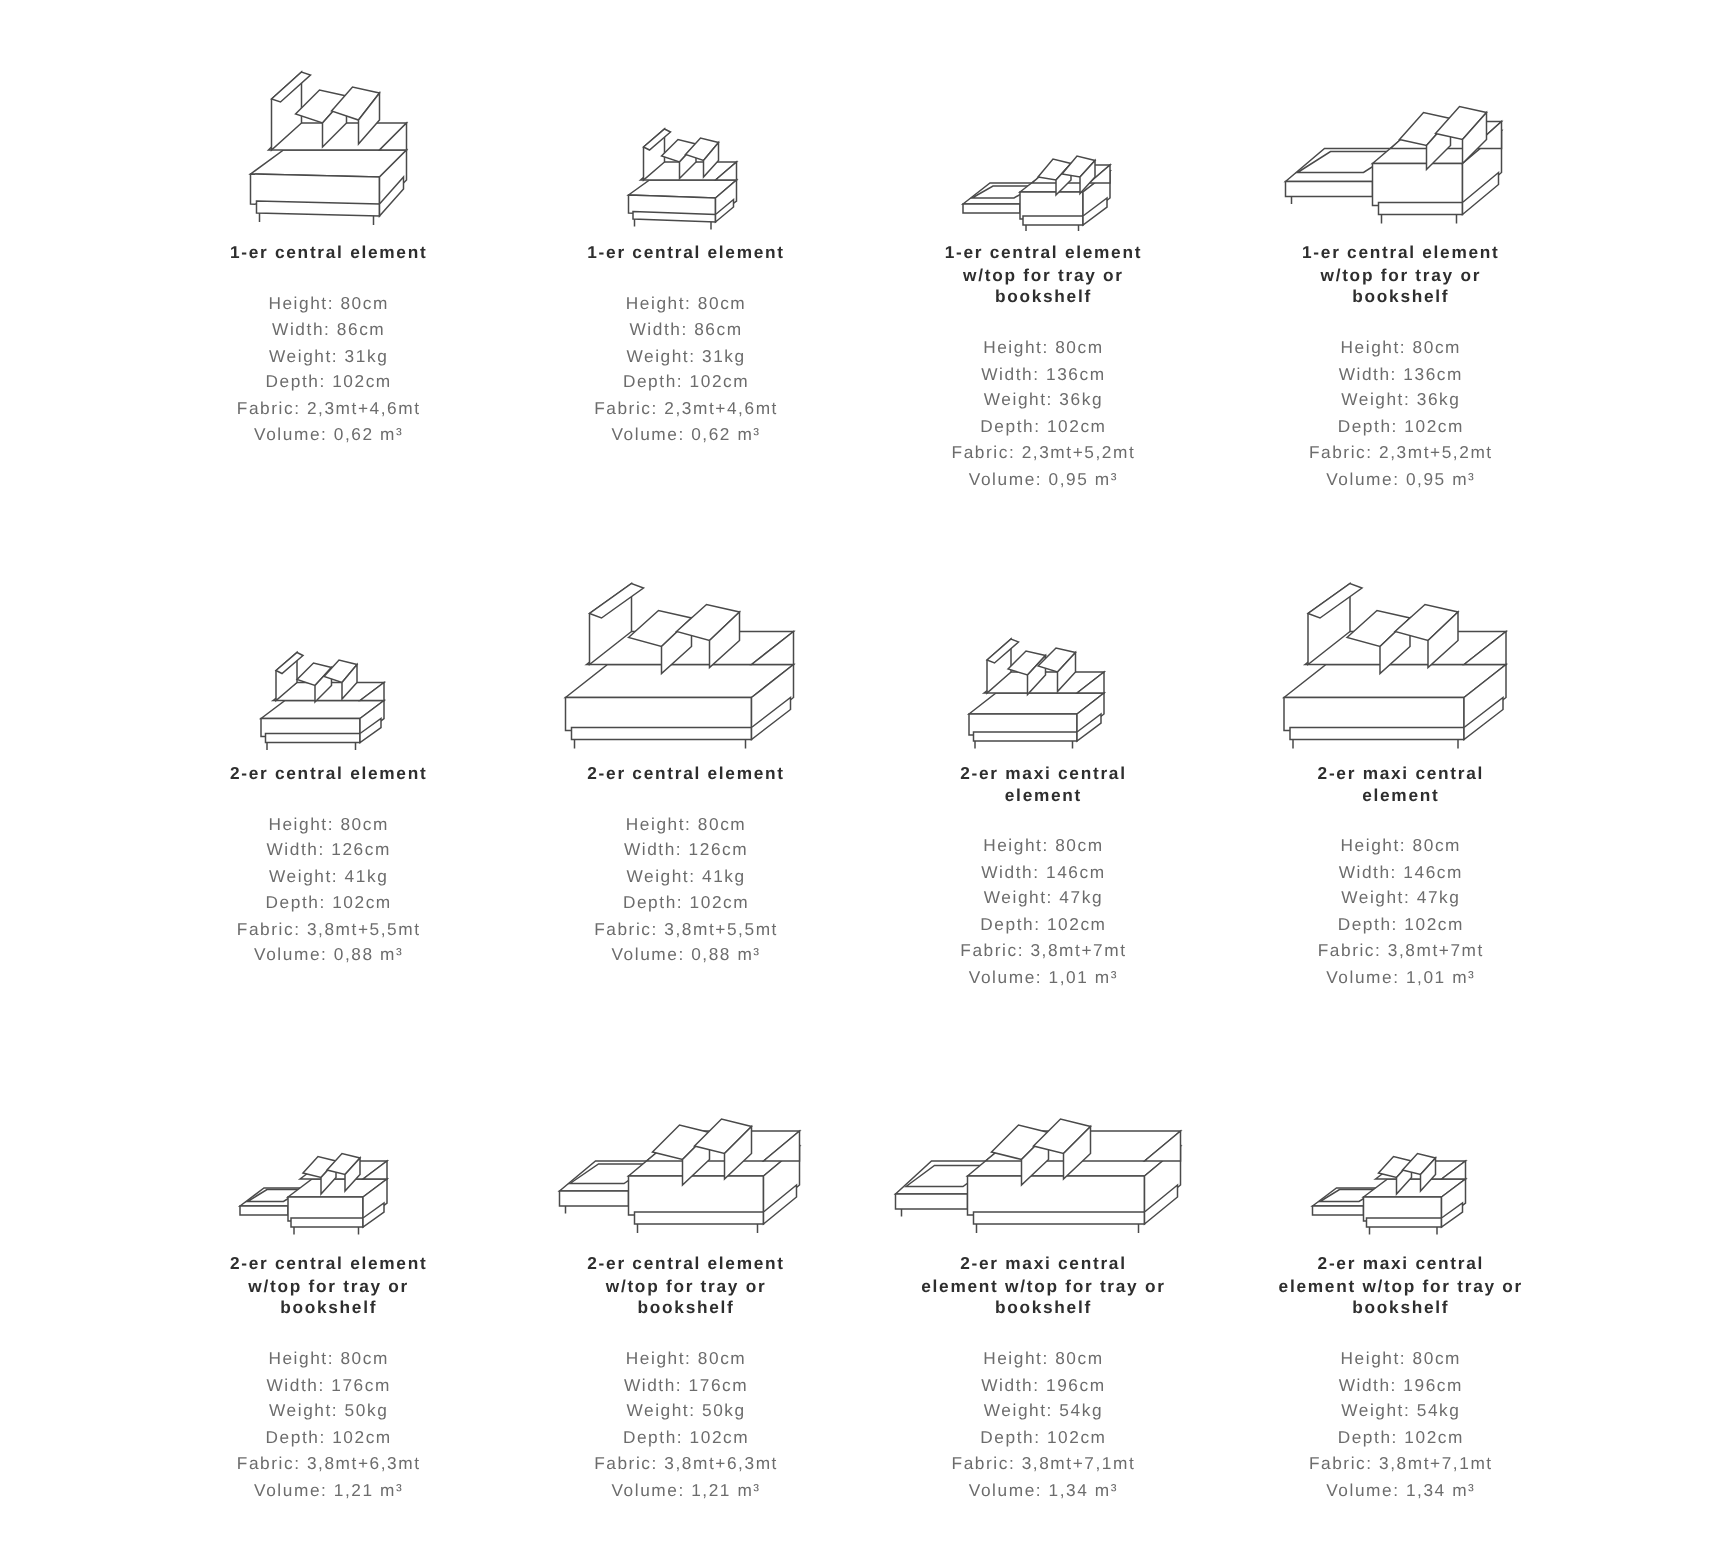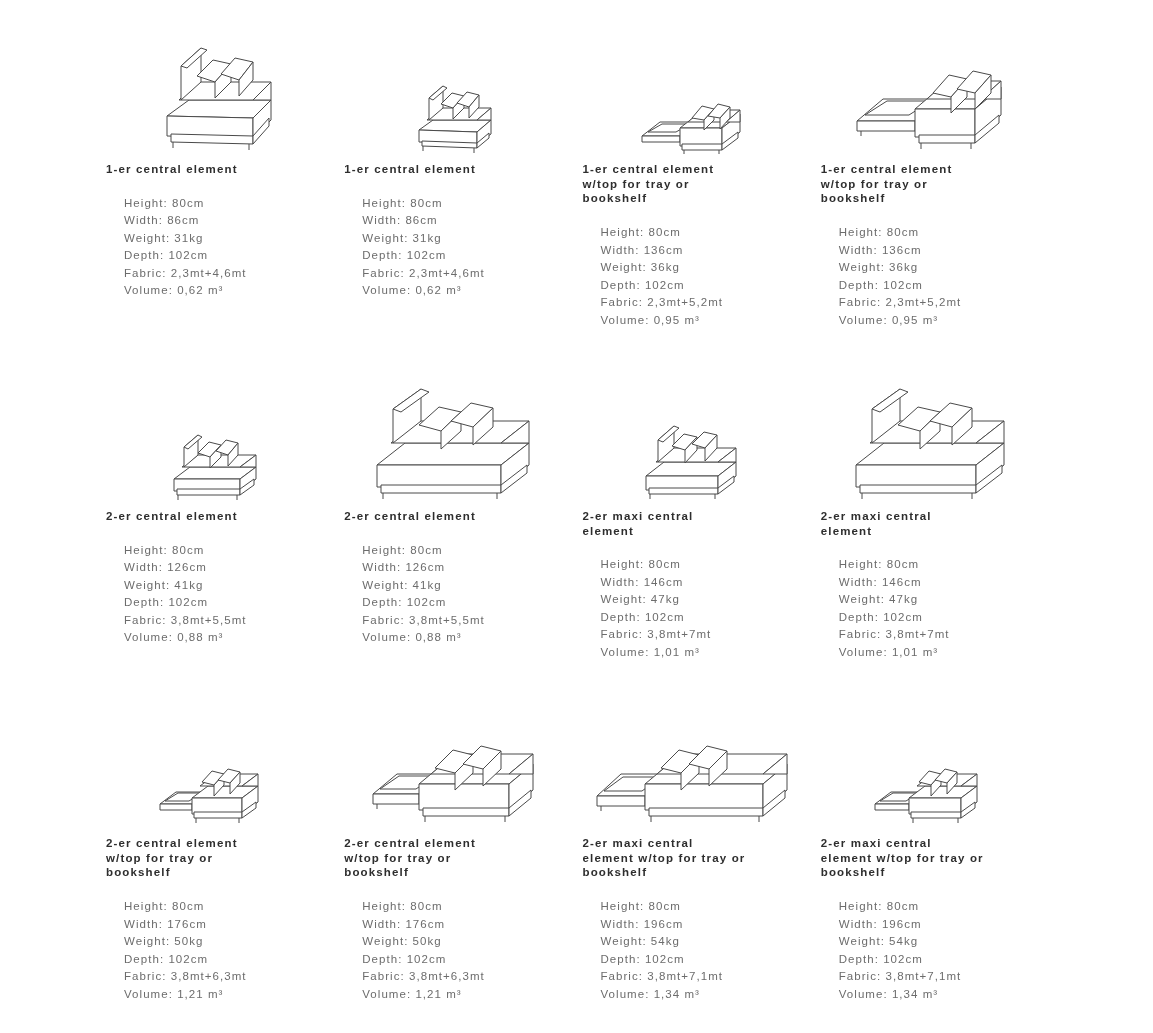--- a/index.html
+++ b/index.html
@@ -13,20 +13,21 @@
     font-family: "Liberation Sans", sans-serif;
     color: #3a3a3a;
     overflow: hidden;
   }
   .sheet {
     position: relative;
     width: 1153px;
     height: 1033px;
     box-sizing: border-box;
     padding: 0;
+    text-align: center;
   }
   .grid {
     display: grid;
     grid-template-columns: repeat(4, 1fr);
     grid-template-rows: repeat(3, 1fr);
     width: 1153px;
     height: 1033px;
     box-sizing: border-box;
     padding: 12px 100px 10px 100px;
   }

